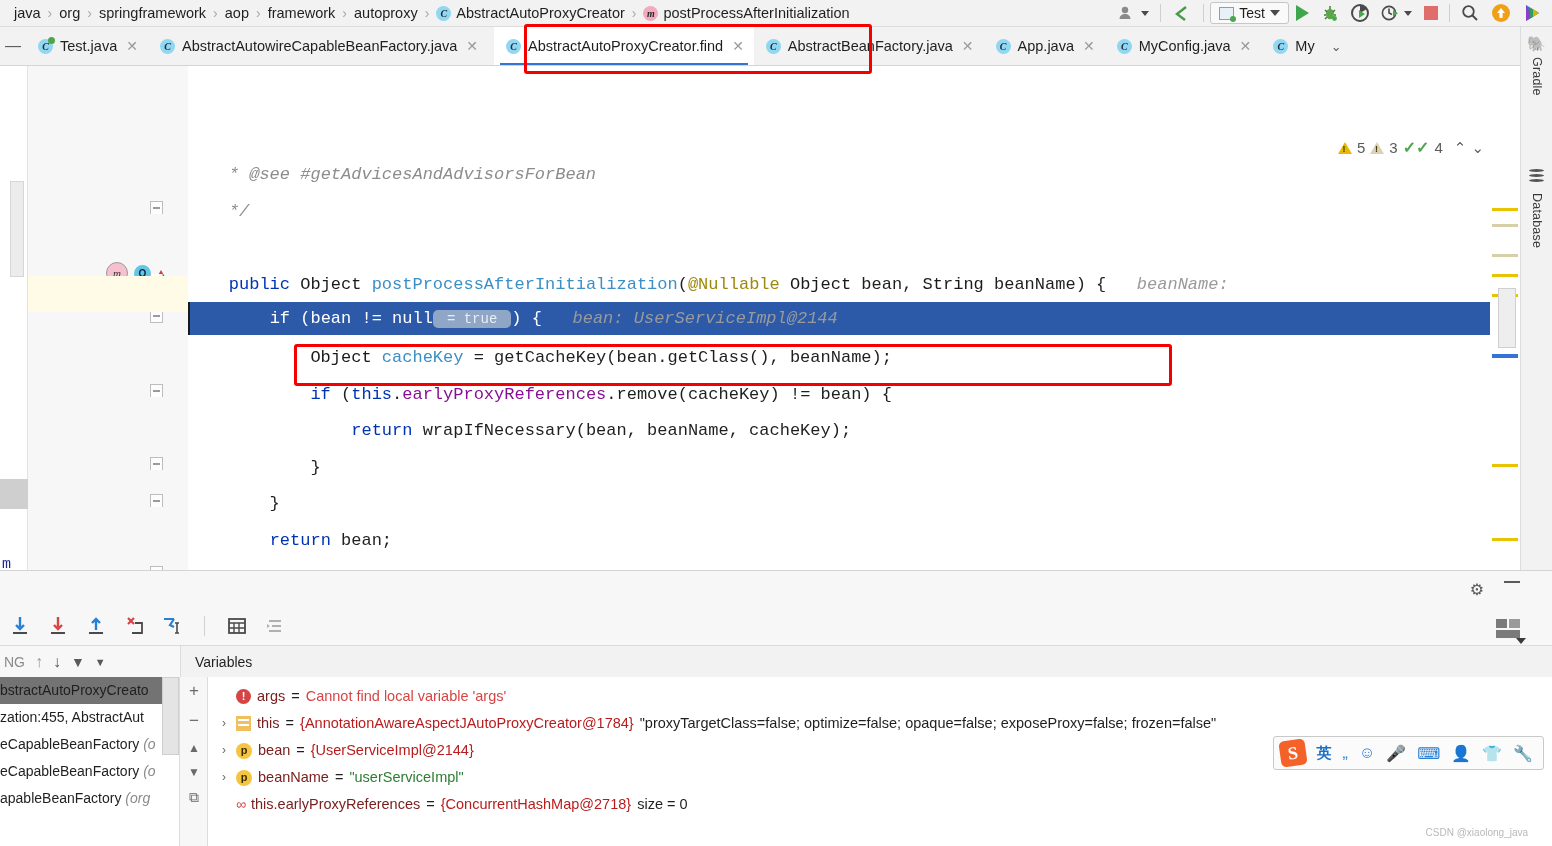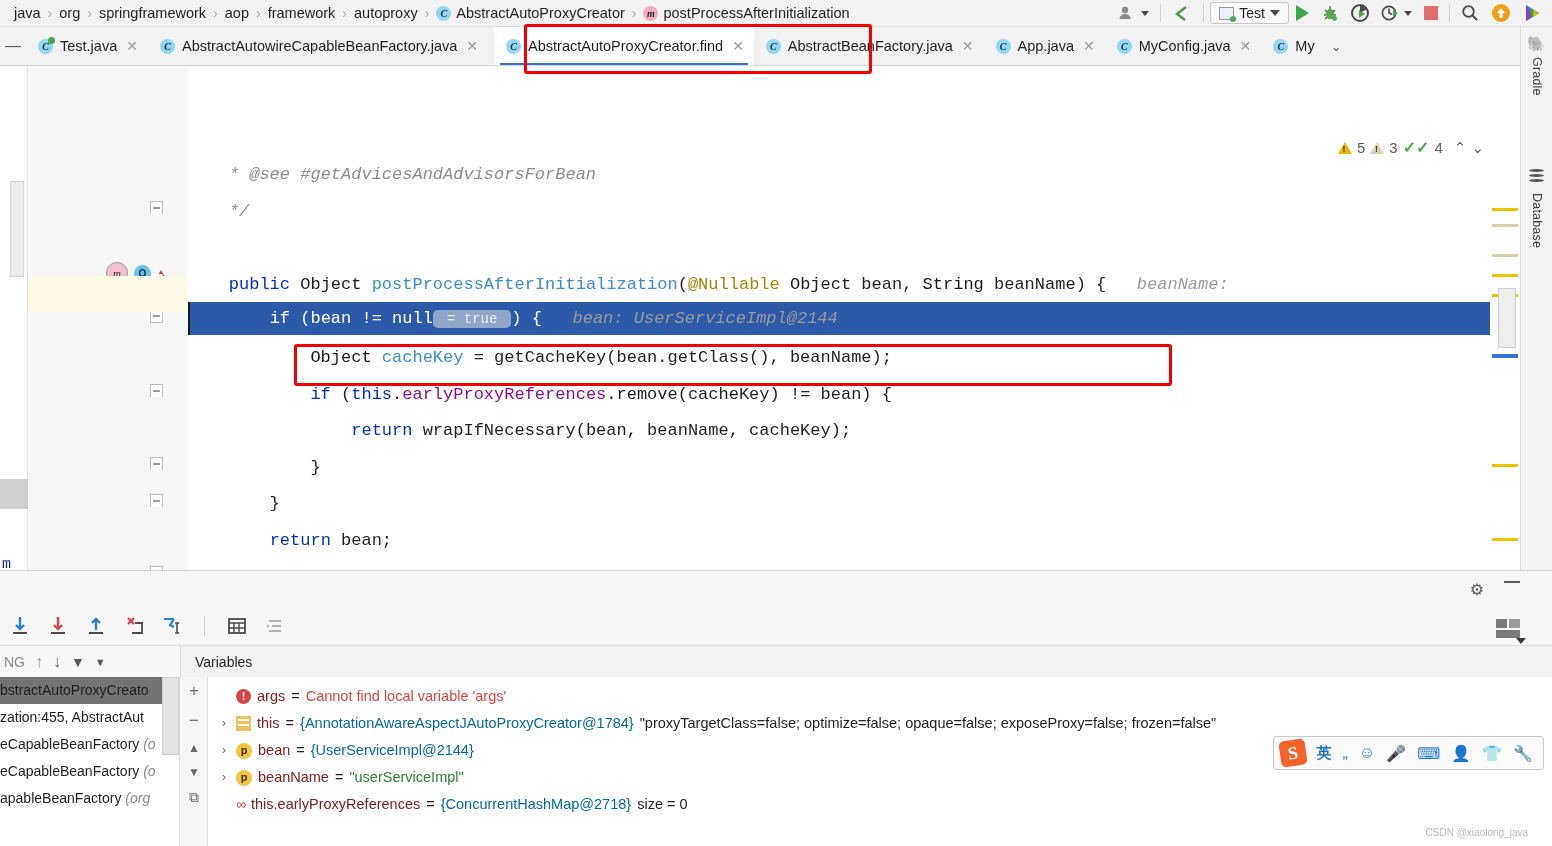--- a/index.html
+++ b/index.html
@@ -220,21 +220,21 @@
   .ic-err{width:15px;height:15px;border-radius:50%;background:#d64545;color:#fff;font-size:11px;font-weight:bold;
           display:flex;align-items:center;justify-content:center;}
   .ic-obj{width:15px;height:15px;background:#f0c060;position:relative;}
   .ic-obj::after{content:"";position:absolute;left:2px;top:3px;right:2px;height:2px;background:#fff;box-shadow:0 5px 0 #fff;}
   .ic-p{width:16px;height:16px;border-radius:50%;background:#f5c542;color:#3a2d00;font-size:11px;font-weight:bold;
         display:flex;align-items:center;justify-content:center;}
   .ic-oo{color:#d64545;font-size:14px;letter-spacing:-1px;}
   .vname{color:#7a2020;}
   .veq{color:#1f1f1f;}
   .verr{color:#d64545;}
-  .vref{color:#0369a1;}
+  .vref{color:#b91c1c;}
   .vstr{color:#2e7d32;}
   .vplain{color:#1f1f1f;}
 
   
   .ime{
     position:absolute;right:8px;top:736px;height:34px;background:#fbfbfb;
     border:1px solid #c9c9c9;border-radius:3px;display:flex;align-items:center;
     gap:11px;padding:0 10px 0 6px;
   }
   .ime .slogo{

